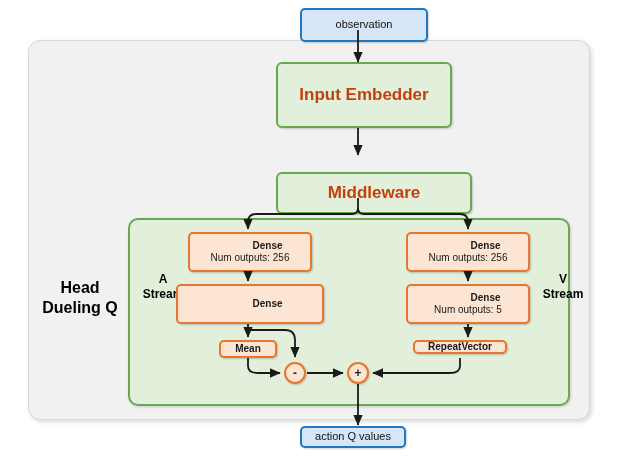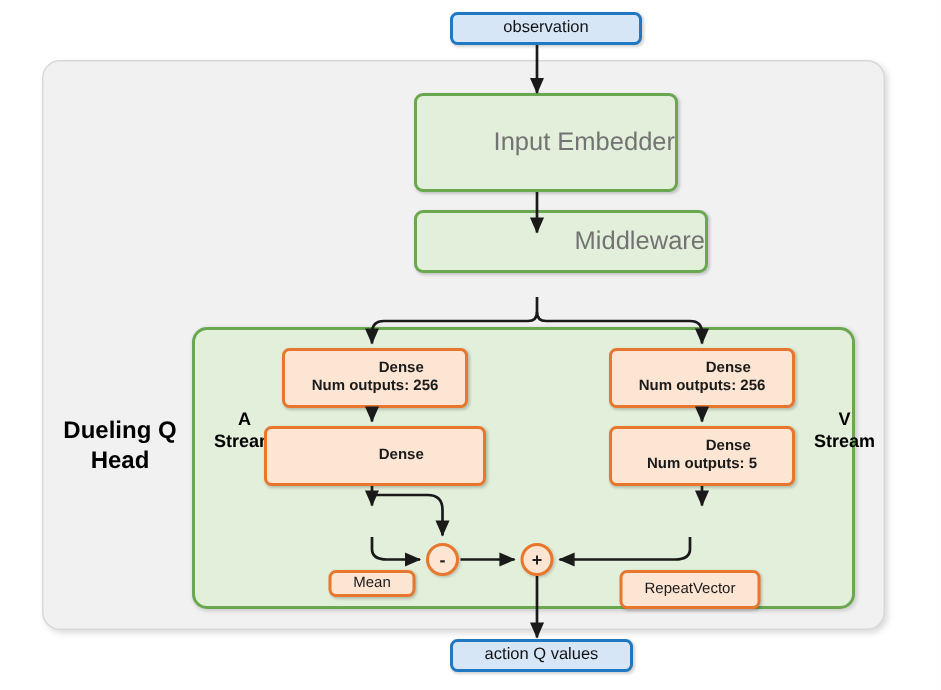--- a/index.html
+++ b/index.html
@@ -36,37 +36,36 @@
     color: #111111;
     font-size: 11px;
     box-shadow: 1px 1px 2px rgba(0,0,0,0.18);
   }
 
   
   .green-box {
     background: #e2efda;
     border: 2px solid #6aa84f;
     border-radius: 6px;
-    color: #737373;
-    font-weight: normal;
+    color: #c2410c;
+    font-weight: bold;
     box-shadow: 1px 1px 2px rgba(0,0,0,0.18);
-    align-items: flex-end;
   }
 
   
   .orange-box {
     background: #fce5d2;
     border: 2px solid #e8762c;
     border-radius: 5px;
     color: #1a1a1a;
     box-shadow: 1px 1px 2px rgba(0,0,0,0.20);
   }
   .orange-box .line1 { font-size: 10px; font-weight: bold; margin-left: 35px; }
-  .orange-box .line2 { font-size: 10px; font-weight: bold; }
-  .orange-box.single  { font-size: 10px; font-weight: normal; margin-top: 40px; }
+  .orange-box .line2 { font-size: 10px; font-weight: normal; }
+  .orange-box.single  { font-size: 10px; font-weight: bold; }
 
   
   .outer-container {
     position: absolute;
     box-sizing: border-box;
     background: #f1f1f1;
     border: 1px solid #d8d8d8;
     border-radius: 12px;
     box-shadow: 2px 2px 4px rgba(0,0,0,0.15);
   }
@@ -158,35 +157,35 @@
       <path d="M468,272 L468,281" marker-end="url(#arrowhead)"></path>
 
       <path d="M468,324 L468,337" marker-end="url(#arrowhead)"></path>
 
       <path d="M460,358 L460,366 Q460,373 450,373 L373,373" marker-end="url(#arrowhead)"></path>
 
       <path d="M358,384 L358,425" marker-end="url(#arrowhead)"></path>
     </g>
   </svg>
 
-  <div class="node io-box" style="left:300px; top:8px; width:128px; height:22px;">
+  <div class="node io-box" style="left:300px; top:8px; width:128px; height:34px;">
     <span>observation</span>
   </div>
 
   <div class="node green-box" style="left:276px; top:62px; width:176px; height:66px; font-size:17px;">
     <span>Input Embedder</span>
   </div>
 
-  <div class="node green-box" style="left:276px; top:140px; width:196px; height:42px; font-size:17px;">
+  <div class="node green-box" style="left:276px; top:172px; width:196px; height:42px; font-size:17px;">
     <span>Middleware</span>
   </div>
 
   <div class="label label-head" style="left:32px; top:278px; width:96px;">
+    <div>Head</div>
     <div>Dueling Q</div>
-    <div>Head</div>
   </div>
 
   <div class="label label-stream" style="left:138px; top:272px; width:50px;">
     <div>A</div>
     <div>Stream</div>
   </div>
 
   <div class="label label-stream" style="left:536px; top:272px; width:54px;">
     <div>V</div>
     <div>Stream</div>
@@ -208,29 +207,29 @@
   <div class="node orange-box" style="left:406px; top:232px; width:124px; height:40px;">
     <span class="line1">Dense</span>
     <span class="line2">Num outputs: 256</span>
   </div>
 
   <div class="node orange-box" style="left:406px; top:284px; width:124px; height:40px;">
     <span class="line1">Dense</span>
     <span class="line2">Num outputs: 5</span>
   </div>
 
-  <div class="node orange-box single" style="left:413px; top:340px; width:94px; height:26px;">
+  <div class="node orange-box single" style="left:413px; top:340px; width:94px; height:14px;">
     <span>RepeatVector</span>
   </div>
 
   <div class="op-circle" style="left:284px; top:362px;">
     <span>-</span>
   </div>
 
   <div class="op-circle" style="left:347px; top:362px;">
     <span>+</span>
   </div>
 
-  <div class="node io-box" style="left:300px; top:426px; width:122px; height:22px;">
+  <div class="node io-box" style="left:300px; top:426px; width:106px; height:22px;">
     <span>action Q values</span>
   </div>
 
 </div>
 
 </body></html>

